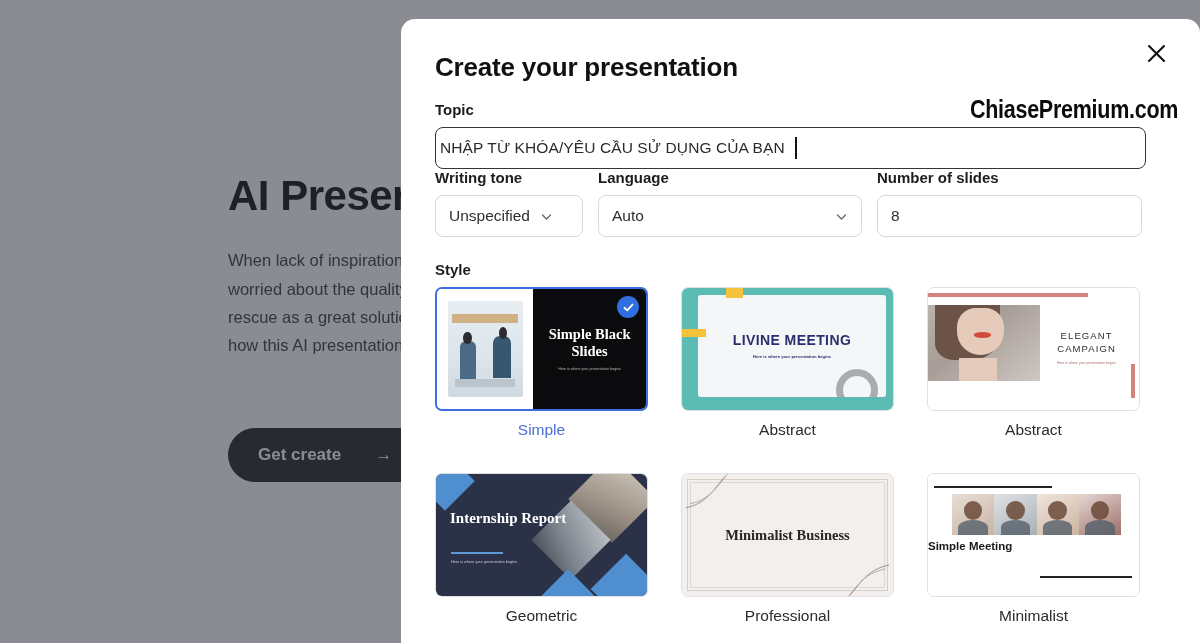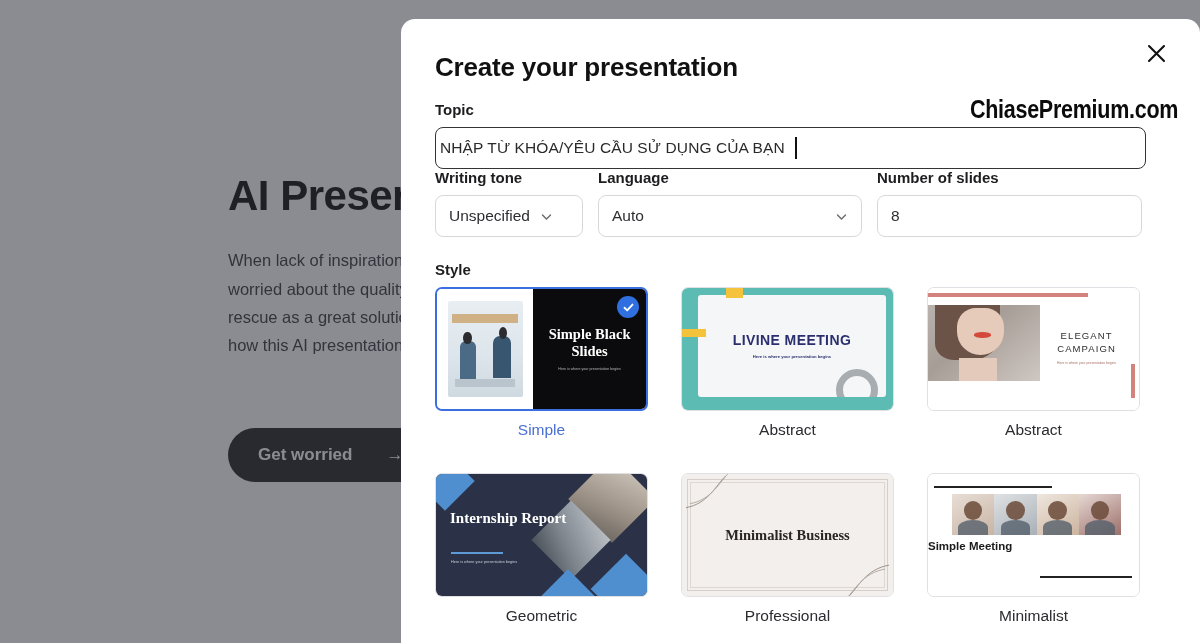--- a/index.html
+++ b/index.html
@@ -261,21 +261,21 @@
       <p>
         <span>When lack of inspiration or tight deadlines are pushing you to the limit, and</span>
         <span>you're worried about the quality of your presentation... AI Presentation Maker</span>
         <span>comes to the rescue as a great solution! Start creating your own AI</span>
         <span>Presentation Maker! Check out how this AI presentation maker works, and create</span>
         <b>slideshows that suit your needs</b>
       </p>
     </div>
 
     <button class="cta">
-      <span>Get worried</span>
+      <span>Get create</span>
       <span class="arrow">→</span>
     </button>
 
     <div class="side-panel">
       <div class="dot-grid"></div>
       <div class="dot-grid two"></div>
       <div class="side-label">ack</div>
       <div class="hrule"></div>
     </div>
   </div>

